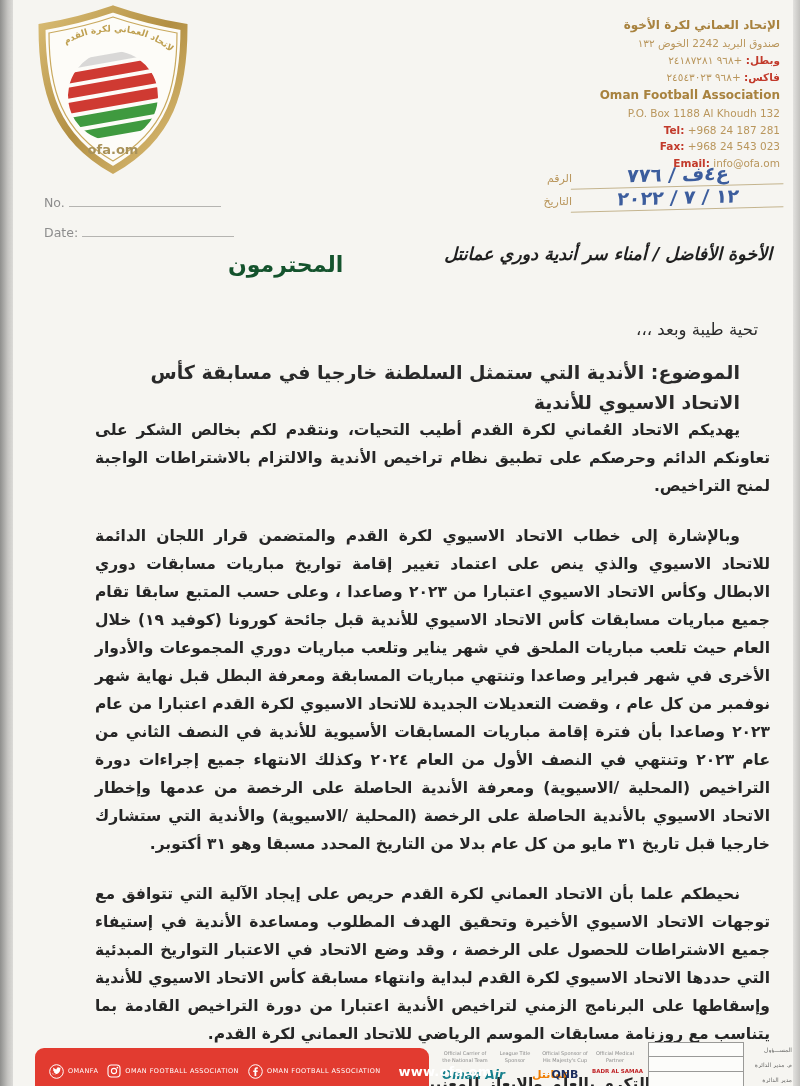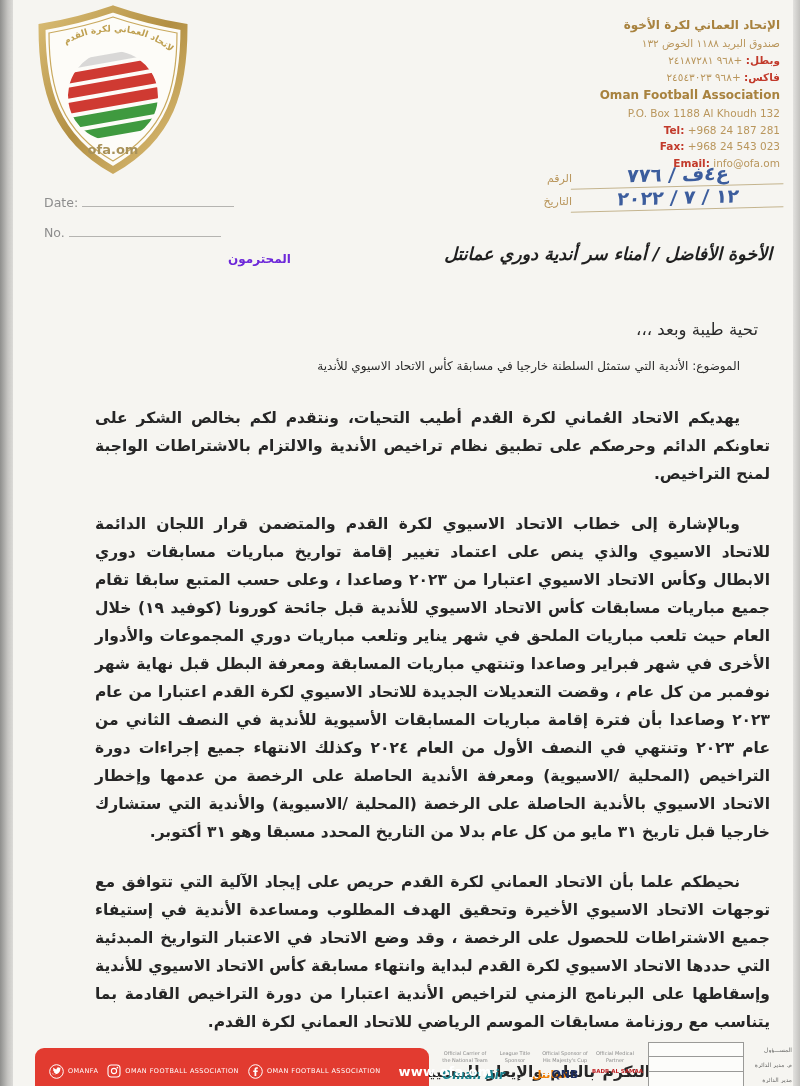--- a/index.html
+++ b/index.html
@@ -32,29 +32,29 @@
   .raqm-row   { display:flex; align-items:flex-end; }
   .raqm-row .lab { font-size:11px; color:#b9965c; padding-left:4px; padding-bottom:2px; }
   .raqm-row .val { width:212px; border-bottom:1px solid #c4b48e; text-align:center;
                    color:#3c5d9d; font-size:19px; font-weight:bold;
                    transform:skewX(-6deg) rotate(-1.5deg); line-height:1.15; }
 
   
   .addressee { position:absolute; top:244px; right:28px; direction:rtl;
                font-size:17.5px; font-weight:bold; color:#1f1f1f;font-style:italic; }
   .honorific { position:absolute; top:252px; left:228px; direction:rtl;
-               font-size:12px; font-weight:bold; color:#6d28d9; }
+               font-size:22px; font-weight:bold; color:#14532d; }
   .greeting  { position:absolute; top:320px; right:42px; direction:rtl;
                font-size:16.5px; font-weight:normal; }
   .subject   { position:absolute; top:357px; right:60px; left:109px; direction:rtl;
-               font-size:12px; font-weight:normal; line-height:1.6; }
+               font-size:19px; font-weight:bold; line-height:1.6; }
   .bodytext  { position:absolute; top:404px; right:0; left:0; direction:rtl;
                padding:0 30px 0 95px; text-align:justify;
                font-size:15.5px; font-weight:600; line-height:28px; color:#262626; }
-  .bodytext p { margin:0 0 22px 0; text-indent:30px; }
+  .bodytext p { margin:12px 0 22px 0; text-indent:30px; }
 
   
   .footbar { position:absolute; left:35px; top:1048px; width:394px; height:46px;
              background:#e23b30; border-radius:9px; z-index:4;
              display:flex; align-items:center; padding:0 14px; color:#fff; }
   .soc { display:flex; align-items:center; margin-right:9px; }
   .soc svg { display:block; margin-right:4px; }
   .soc-label { font-size:6.5px; letter-spacing:.45px; white-space:nowrap; }
   .sep { width:26px; height:1px; background:rgba(255,255,255,.9); margin:0 7px 0 2px; }
   .url { font-weight:bold; font-size:13px; letter-spacing:.2px;text-align:center; }
@@ -108,21 +108,21 @@
       <rect x="18" y="91" width="130" height="11" fill="#cf3a32"></rect>
       <rect x="18" y="106" width="130" height="11" fill="#3f9a3f"></rect>
       <rect x="18" y="121" width="130" height="10" fill="#3f9a3f"></rect>
     </g>
     <text x="83" y="150" text-anchor="middle" font-size="13" font-weight="bold" fill="#a89158">ofa.om</text>
   </svg>
 </div>
 
 <div class="contact">
   <div class="org l">الإتحاد العماني لكرة الأخوة</div>
-  <div class="l">صندوق البريد ١١٨٨ الخوض ١٣٢</div>
+  <div class="l">صندوق البريد 2242 الخوض ١٣٢</div>
   <div class="l">
     <span class="red">وبطل:</span>
     <span>+٩٦٨ ٢٤١٨٧٢٨١</span>
   </div>
   <div class="l">
     <span class="red">فاكس:</span>
     <span>+٩٦٨ ٢٤٥٤٣٠٢٣</span>
   </div>
   <div class="en">
     <div class="org l">Oman Football Association</div>
@@ -137,24 +137,24 @@
     </div>
     <div class="l">
       <span class="red">Email:</span>
       <span>info@ofa.om</span>
     </div>
   </div>
 </div>
 
 <div class="no-date">
   <div>
+    <span>No.</span><span class="uline"></span>
+  </div>
+  <div>
     <span>Date:</span><span class="uline"></span>
-  </div>
-  <div>
-    <span>No.</span><span class="uline"></span>
   </div>
 </div>
 
 <div class="raqm-block">
   <div class="raqm-row">
     <div class="val">ع٤ف / ٧٧٦</div>
     <div class="lab">الرقم</div>
   </div>
   <div class="raqm-row">
     <div class="val">١٢ / ٧ / ٢٠٢٢</div>

